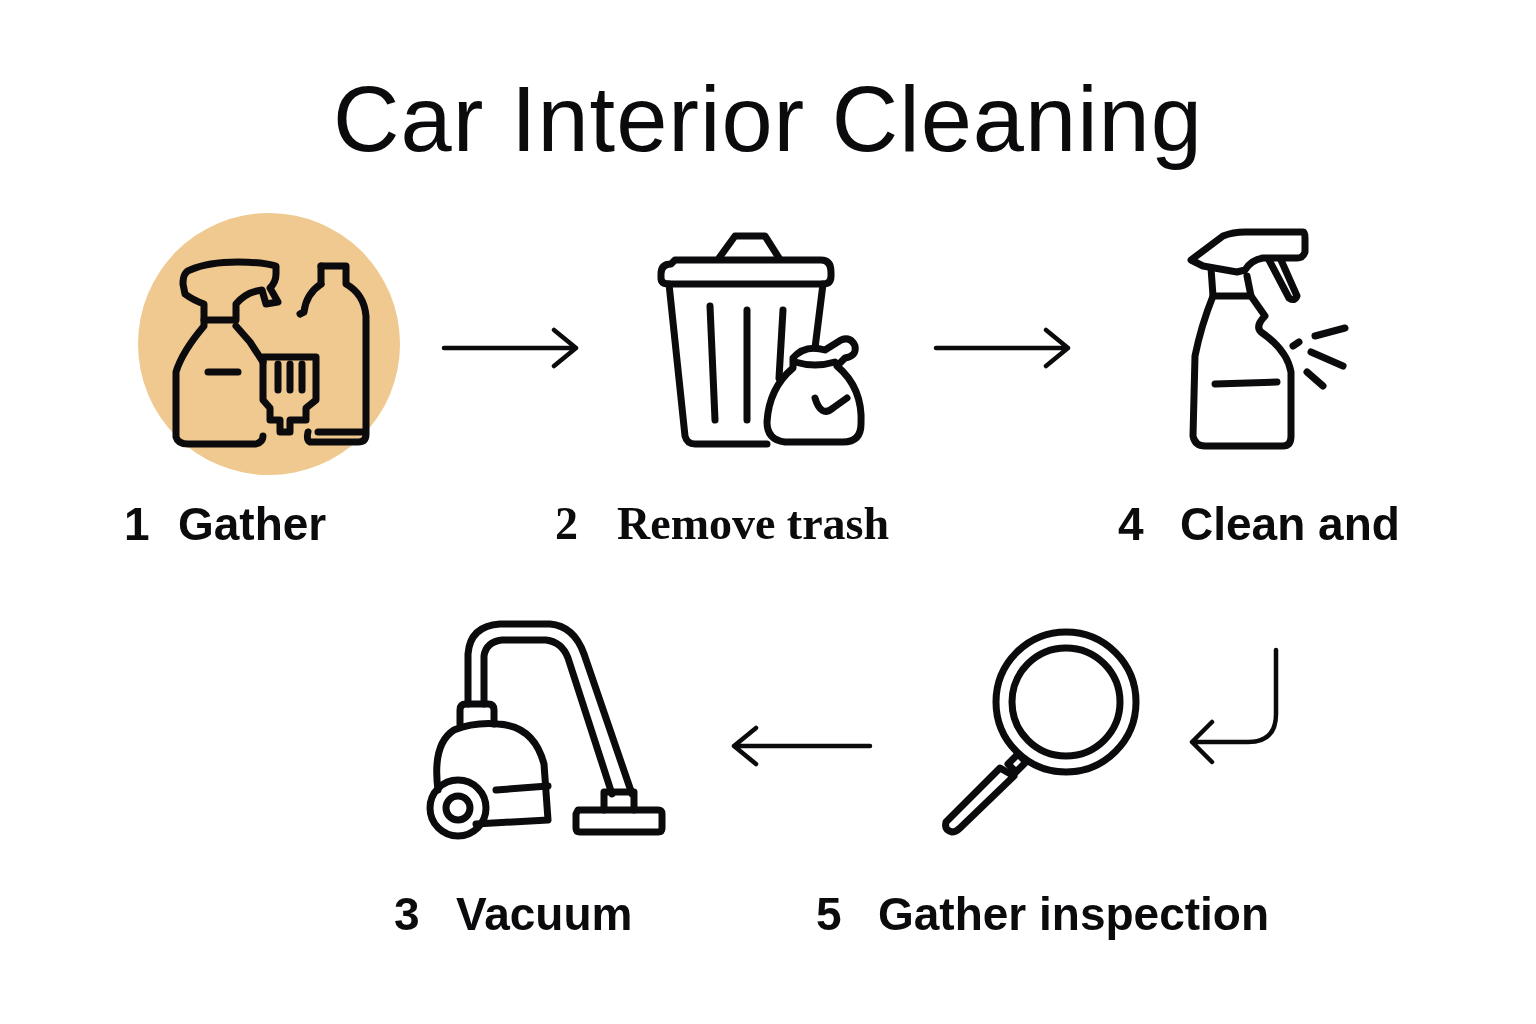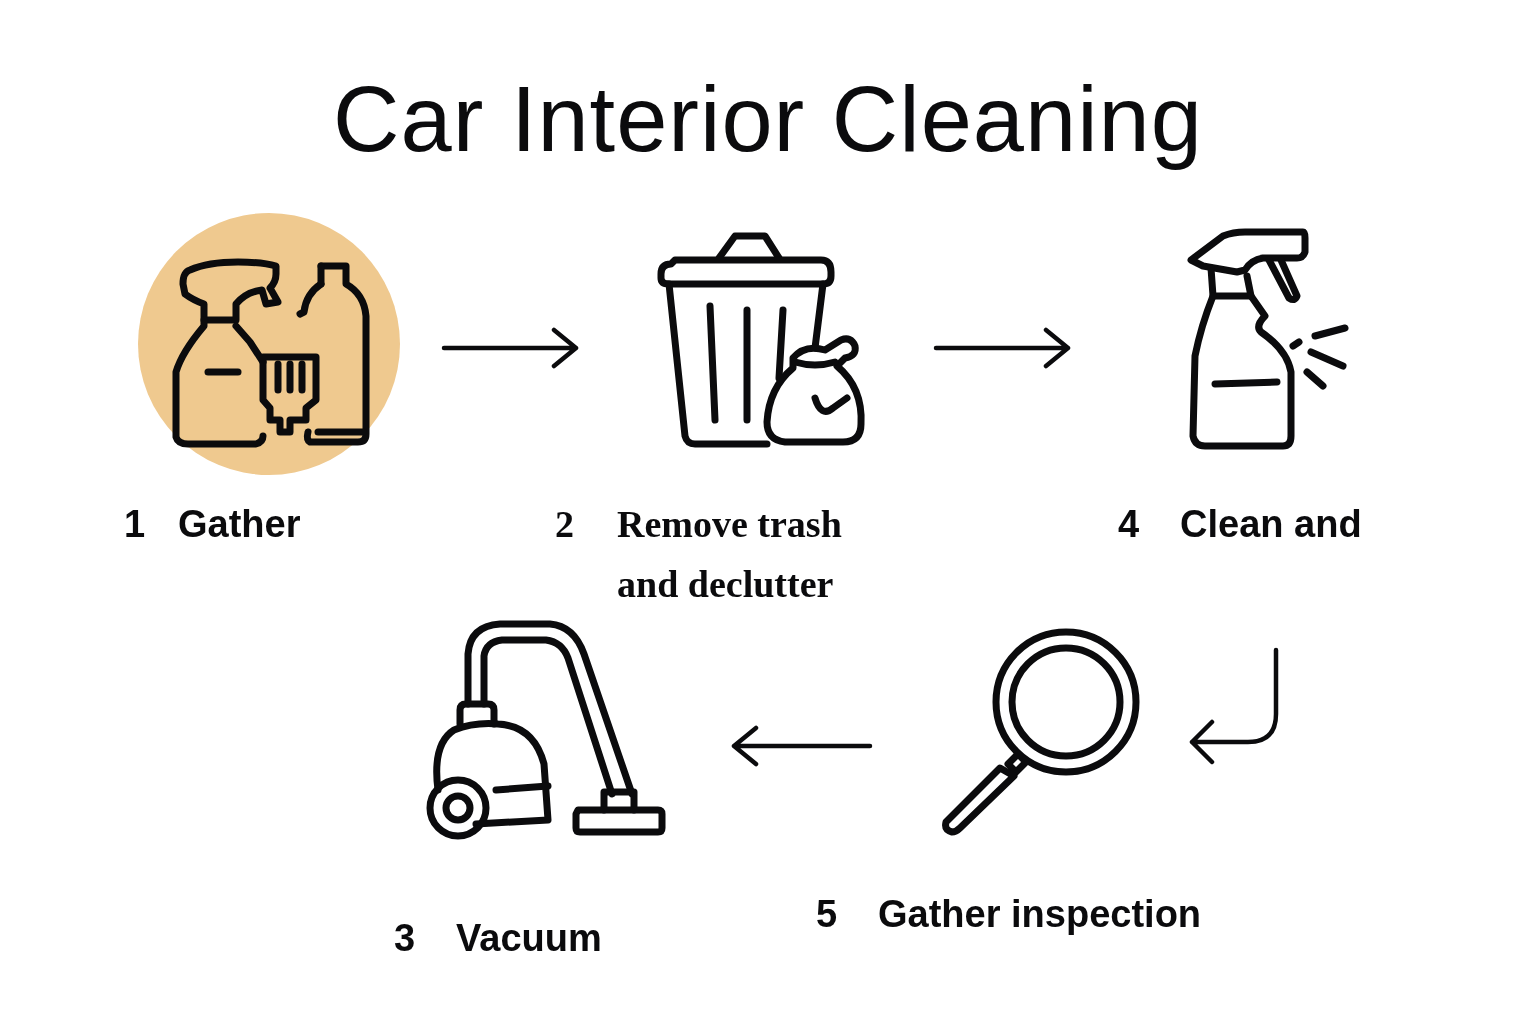--- a/index.html
+++ b/index.html
@@ -9,21 +9,21 @@
     font-family: "Liberation Sans", "DejaVu Sans", sans-serif;
     color: #0b0b0d;
   }
   .title {
     position: absolute; left: 0; top: 64px; width: 1536px; text-align: center;
     font-size: 92px; font-weight: 400; letter-spacing: 1px; line-height: 110px;
   }
   .icon { position: absolute; }
   .icon svg { width: 100%; height: 100%; overflow: visible; }
   .label {
-    position: absolute; font-size: 38px; font-weight: 700; line-height: 60px;
+    position: absolute; font-size: 46px; font-weight: 700; line-height: 60px;
     white-space: nowrap;
   }
   .label .num { display: inline-block; }
   .arrow { position: absolute; }
   .arrow svg { width: 100%; height: 100%; overflow: visible; }
   .s { fill: none; stroke: #0b0b0d; stroke-width: 7; stroke-linecap: round; stroke-linejoin: round; }
   .a { fill: none; stroke: #0b0b0d; stroke-width: 4.5; stroke-linecap: round; stroke-linejoin: round; }
 </style>
 </head>
 <body>
@@ -69,21 +69,21 @@
     <path class="s" d="M55 78 L60 192 M92 82 L92 192 M128 82 L124 150"></path>
 
     <path class="s" d="M138 130 Q150 116 170 122 L186 112 Q196 108 200 118 Q202 128 190 130 L182 138 Q208 160 206 196 Q206 214 188 214 L130 214 Q112 212 112 194 Q114 160 138 140 Z"></path>
     <path class="s" d="M140 134 Q160 140 180 134"></path>
     <path class="s" d="M160 170 Q166 190 178 180 L192 170"></path>
   </svg>
 </div>
 
 <div class="label" style="left:555px; top:494px;font-family:Liberation Serif, serif;">
   <span class="num" style="width:62px;">2</span><span>Remove trash</span><br>
-  <span style="display:inline-block;width:62px;"></span><span>and declutter</span>
+  <span style="display:inline-block;width:62px;"></span>
 </div>
 
 <div class="arrow" style="left:932px; top:326px; width:142px; height:44px;">
   <svg viewBox="0 0 142 44">
       <path class="a" d="M4 22 L136 22 M114 4 L136 22 L114 40"></path>
     </svg>
 </div>
 
 <div class="icon" style="left:1185px; top:226px; width:175px; height:228px;">
   <svg viewBox="0 0 175 228">
@@ -128,19 +128,19 @@
     <path class="s" d="M46 110 L46 96 Q46 90 52 90 L74 90 Q80 90 80 96 L80 110"></path>
     <path class="s" d="M24 176 Q18 130 40 116 Q60 108 84 110 Q120 112 130 150 L134 206 L62 210"></path>
     <path class="s" d="M82 176 L134 172"></path>
     <circle class="s" cx="44" cy="194" r="28"></circle>
     <circle class="s" cx="44" cy="194" r="12"></circle>
     <path class="s" d="M190 178 L220 178 L220 196 M190 178 L190 196"></path>
     <path class="s" d="M164 196 L244 196 Q248 196 248 200 L248 214 Q248 218 244 218 L166 218 Q162 218 162 214 L162 200 Z"></path>
   </svg>
 </div>
 
-<div class="label" style="left:394px; top:884px;margin-top:24px;">
+<div class="label" style="left:394px; top:884px;">
   <span class="num" style="width:62px;">3</span><span>Vacuum</span>
 </div>
 
 <div class="label" style="left:816px; top:884px;">
   <span class="num" style="width:62px;">5</span><span>Gather inspection</span>
 </div>
 
 </body></html>

